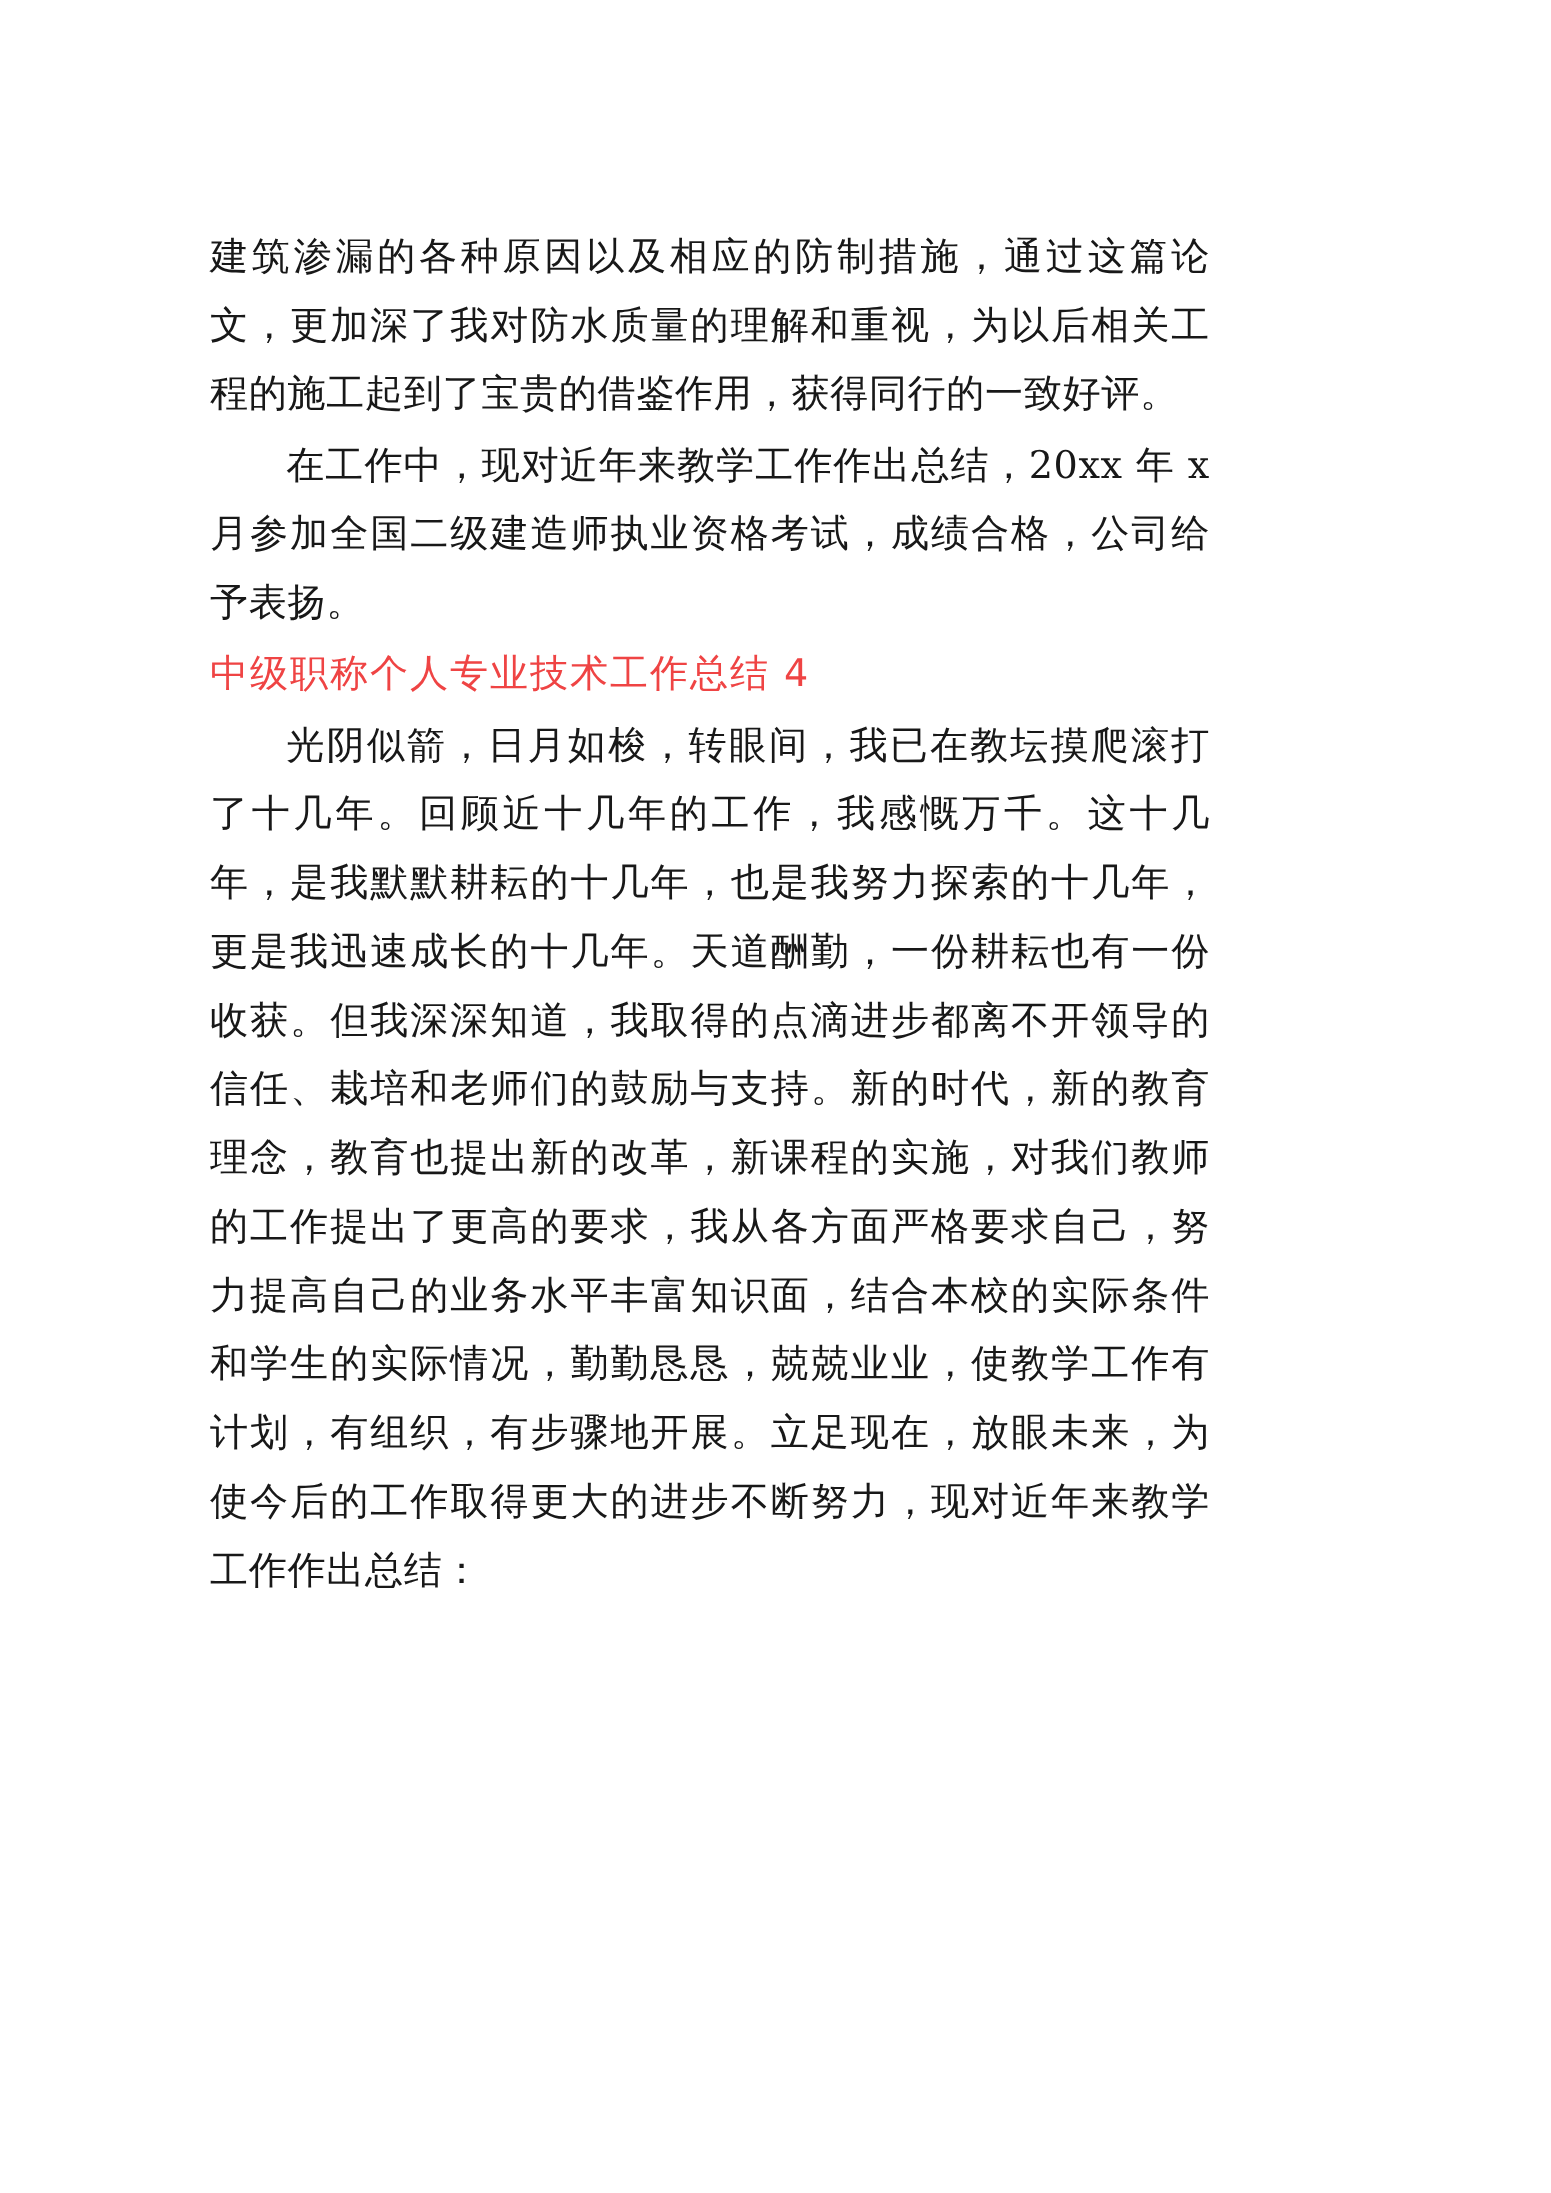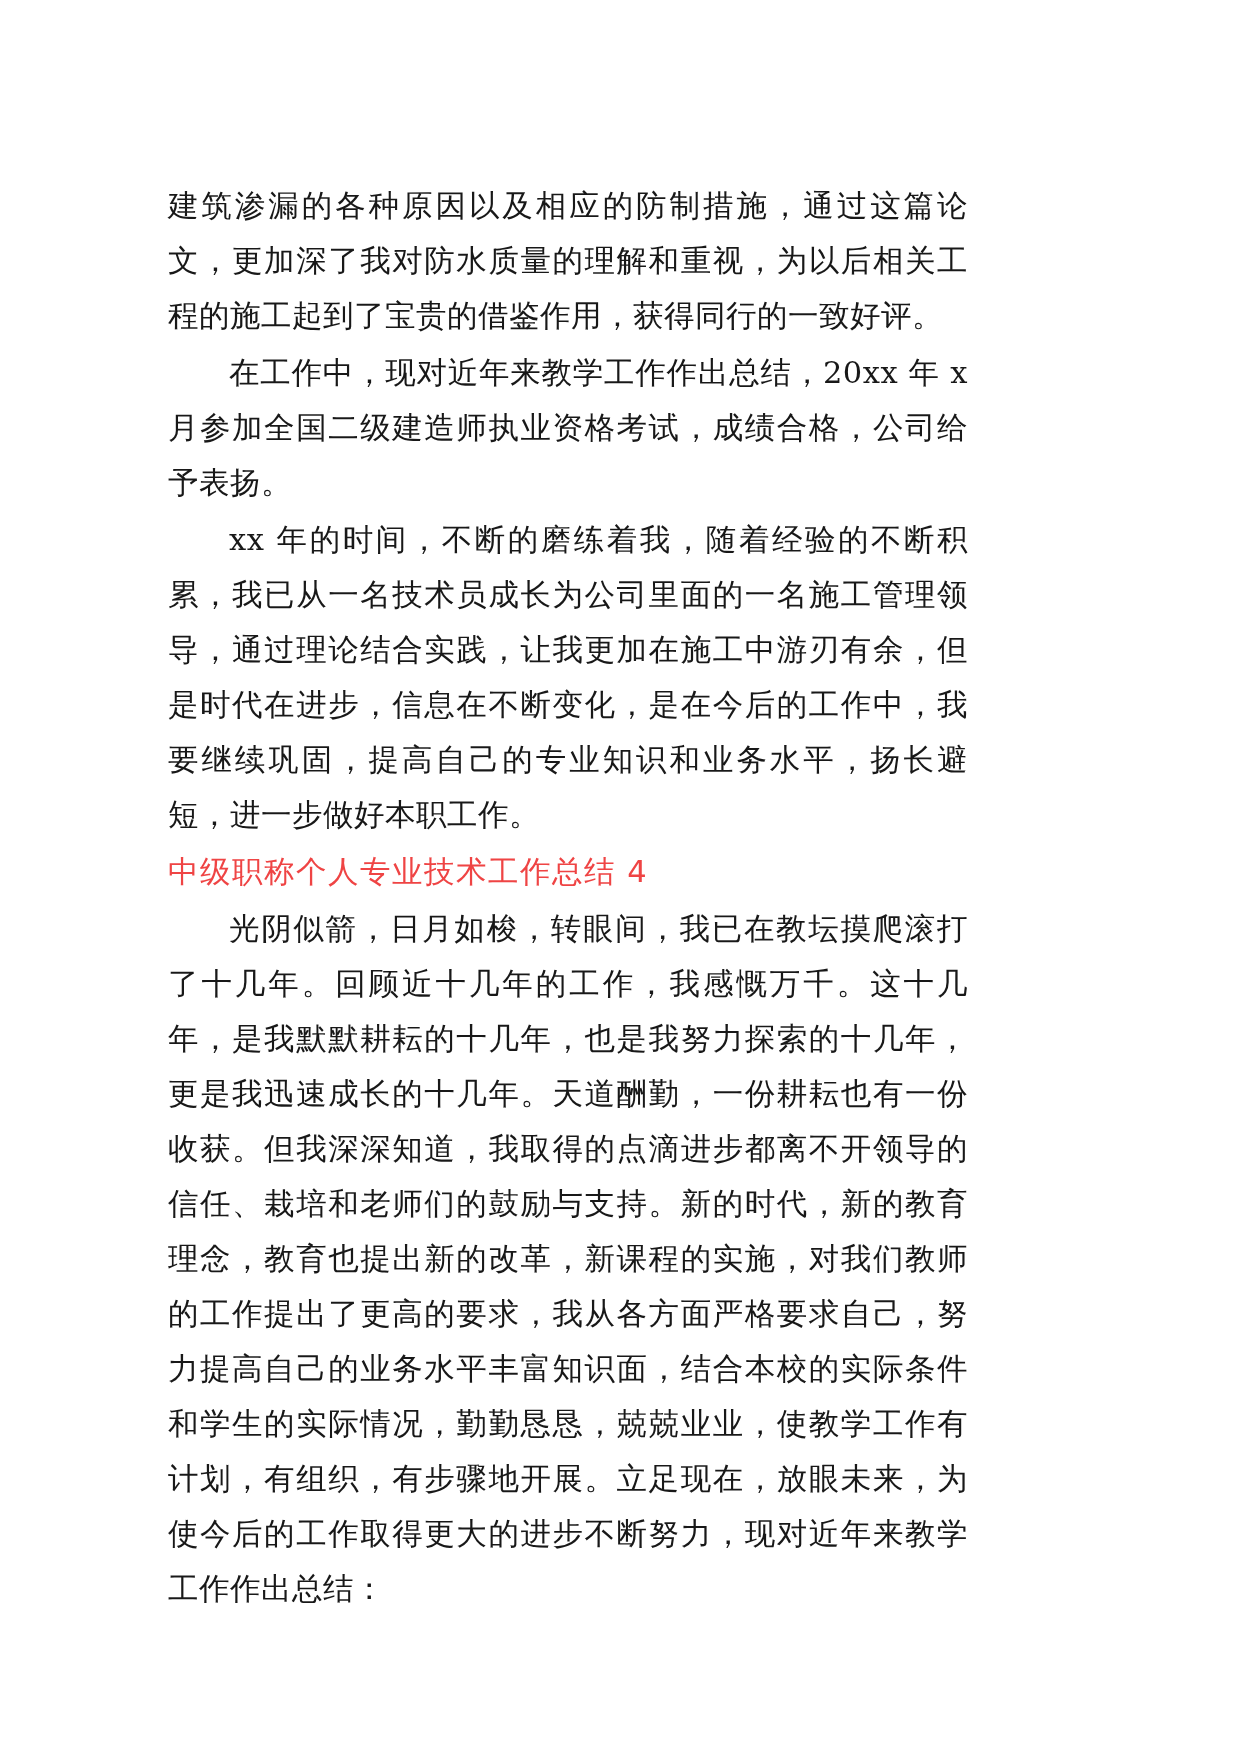--- a/index.html
+++ b/index.html
@@ -53,20 +53,19 @@
 </head>
 <body>
 
 <div class="page">
   <div class="content">
 
     <p class="body-text">建筑渗漏的各种原因以及相应的防制措施，通过这篇论文，更加深了我对防水质量的理解和重视，为以后相关工程的施工起到了宝贵的借鉴作用，获得同行的一致好评。</p>
 
     <p class="body-text indent">在工作中，现对近年来教学工作作出总结，20xx 年 x 月参加全国二级建造师执业资格考试，成绩合格，公司给予表扬。</p>
 
-    <p class="body-text indent">xx 年的时间，不断的磨练着我，随着经验的不断积累，我已从一名技术员成长为公司里面的一名施工管理领导，通过理论结合实践，让我更加在施工中游刃有余，但是时代在进步，信息在不断变化，是在今后的工作中，我要继续巩固，提高自己的专业知识和业务水平，扬长避短，进一步做好本职工作。</p>
 
     <h2 class="section-heading">中级职称个人专业技术工作总结 4</h2>
 
     <p class="body-text indent">光阴似箭，日月如梭，转眼间，我已在教坛摸爬滚打了十几年。回顾近十几年的工作，我感慨万千。这十几年，是我默默耕耘的十几年，也是我努力探索的十几年，更是我迅速成长的十几年。天道酬勤，一份耕耘也有一份收获。但我深深知道，我取得的点滴进步都离不开领导的信任、栽培和老师们的鼓励与支持。新的时代，新的教育理念，教育也提出新的改革，新课程的实施，对我们教师的工作提出了更高的要求，我从各方面严格要求自己，努力提高自己的业务水平丰富知识面，结合本校的实际条件和学生的实际情况，勤勤恳恳，兢兢业业，使教学工作有计划，有组织，有步骤地开展。立足现在，放眼未来，为使今后的工作取得更大的进步不断努力，现对近年来教学工作作出总结：</p>
 
   </div>
 </div>
 
 </body></html>

